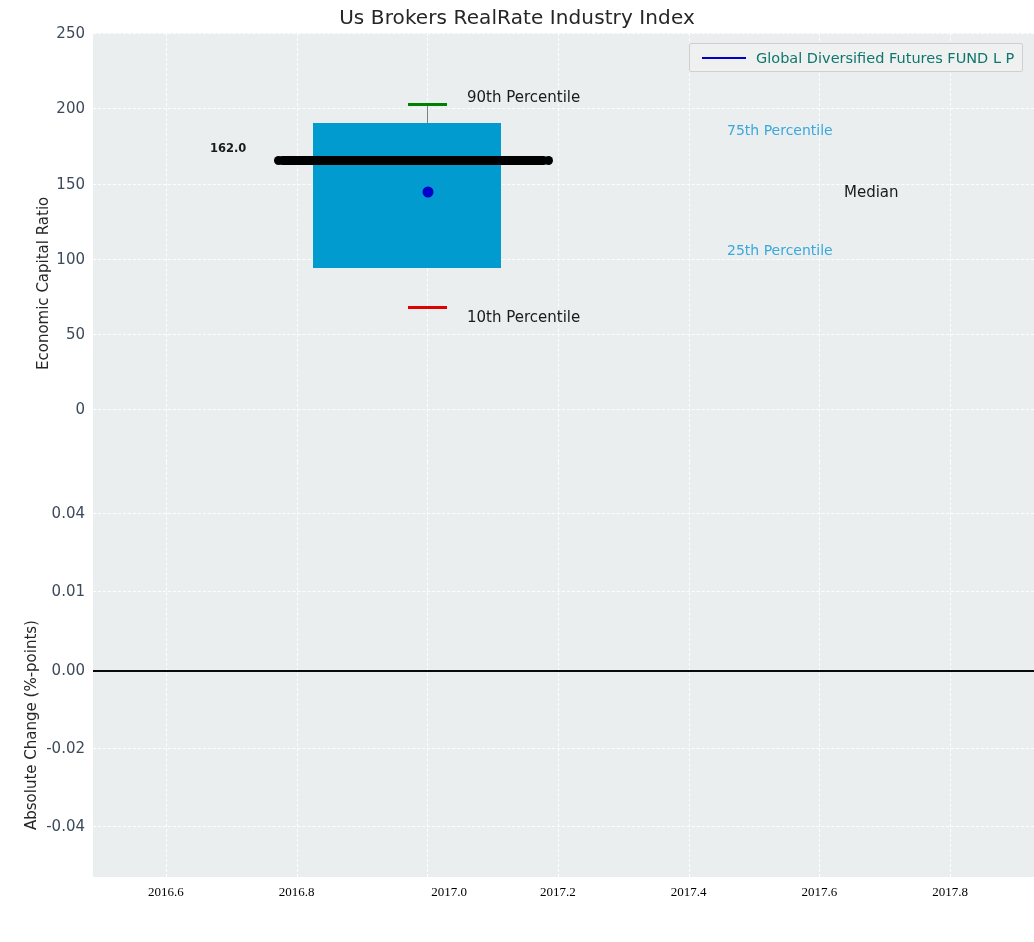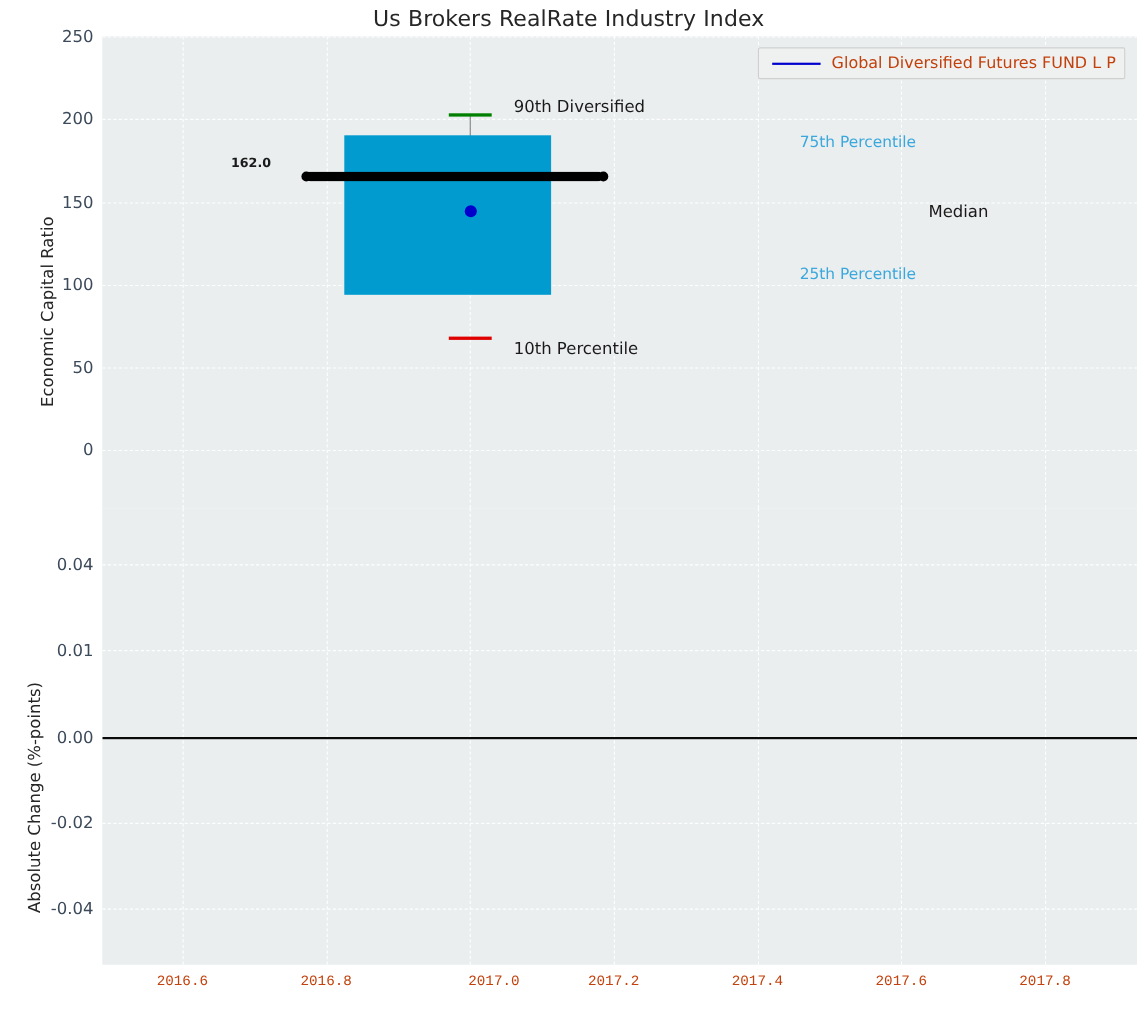--- a/index.html
+++ b/index.html
@@ -92,22 +92,22 @@
   #yticks-bottom { top: 462px; height: 415px; }
 
   
   .xtick {
     position: absolute;
     top: 884px;
     width: 90px;
     margin-left: -45px;
     text-align: center;
     font-size: 13px;
-    color: #c2410c;
-    font-family: Liberation Mono, monospace;
+    color: #000000;
+    font-family: Liberation Serif, serif;
   }
 
   
   .ylabel {
     position: absolute;
     transform-origin: 0 0;
     transform: rotate(-90deg);
     font-size: 15px;
     color: #262626;
     white-space: nowrap;
@@ -148,21 +148,21 @@
   }
   #legend-line {
     width: 44px;
     height: 0;
     border-top: 2px solid #0000CD;
     margin-left: 12px;
     margin-right: 10px;
   }
   #legend-label {
     font-size: 14.5px;
-    color: #c2410c;
+    color: #0f766e;
     white-space: nowrap;
     font-family: "DejaVu Sans", sans-serif;
   }
 
   
   .box-rect {
     position: absolute;
     background: #029BD0;
   }
   .whisker-line {
@@ -262,21 +262,21 @@
     <div class="cap cap-low" style="left:315px; top:272.7px; width:39px;"></div>
 
     <div class="median-line" style="left:185px; top:123.1px; width:270px;"></div>
     <div class="median-cap" style="left:180.5px; top:123.1px;"></div>
     <div class="median-cap" style="left:450.5px; top:123.1px;"></div>
 
     <div class="point-marker" style="left:334.8px; top:159.2px;"></div>
 
     <div class="value-label" style="left:117px; top:108px;">162.0</div>
 
-    <div class="annot" style="left:374px; top:55px;">90th Diversified</div>
+    <div class="annot" style="left:374px; top:55px;">90th Percentile</div>
     <div class="annot-blue" style="left:634px; top:89px;">75th Percentile</div>
     <div class="annot" style="left:751px; top:120px;margin-top:30px;">Median</div>
     <div class="annot-blue" style="left:634px; top:209px;">25th Percentile</div>
     <div class="annot" style="left:374px; top:275px;">10th Percentile</div>
   </div>
 
   <div class="panel" id="panel-bottom">
 
     <div class="gridline-h" style="top:51.2px;"></div>
     <div class="gridline-h" style="top:129.4px;"></div>

